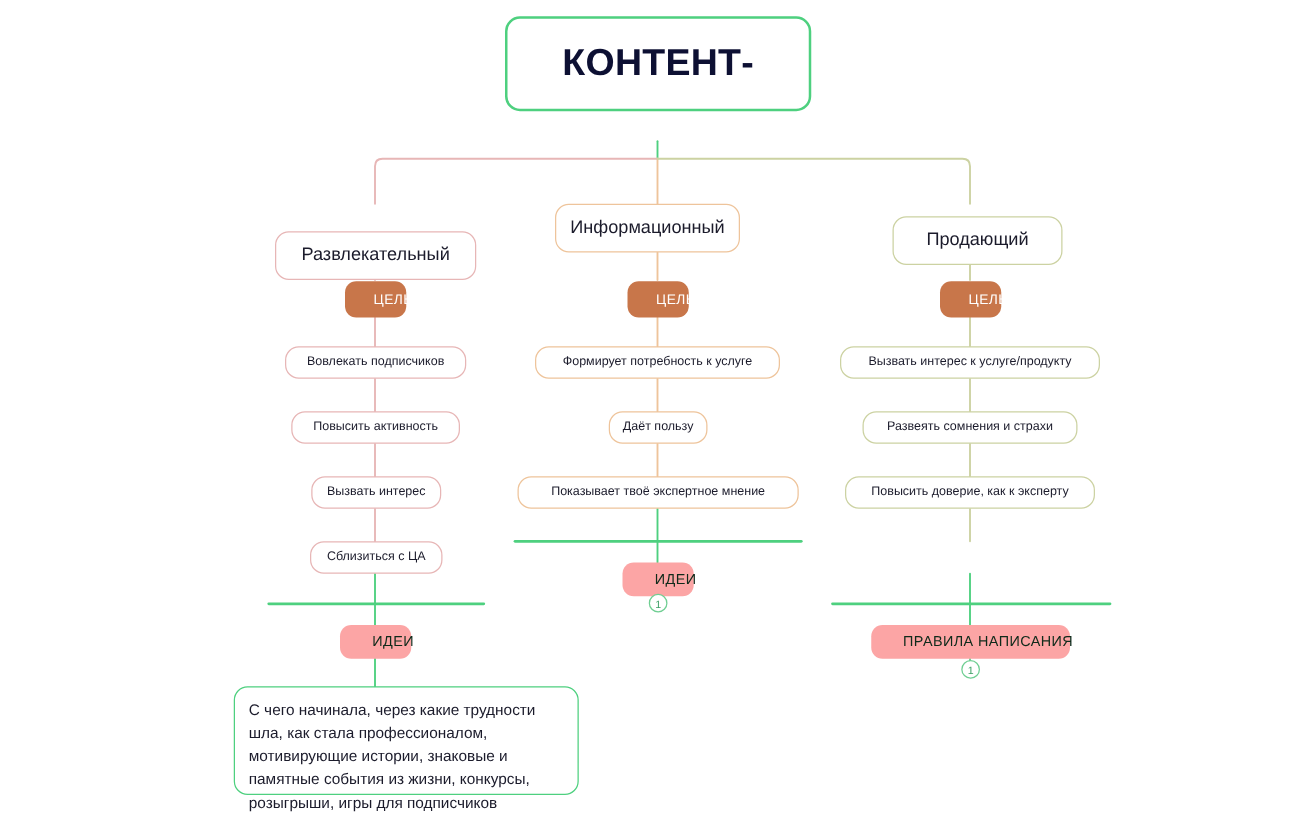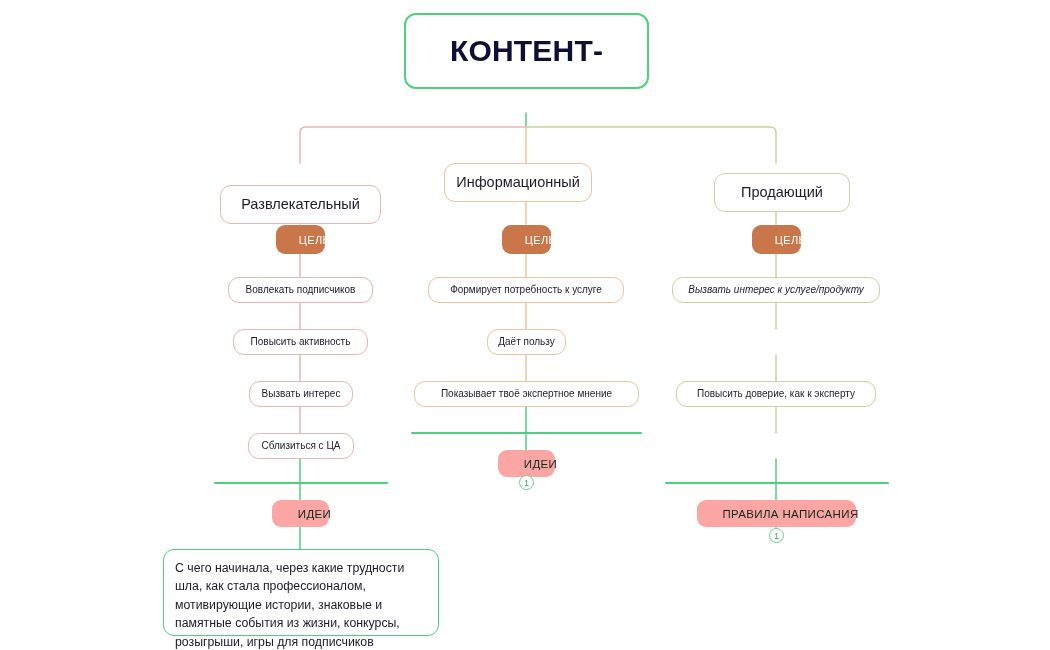--- a/index.html
+++ b/index.html
@@ -93,20 +93,21 @@
     box-sizing: border-box;
     background: #ffffff;
     border: 1.4px solid #4ed07f;
     border-radius: 11px;
     font-size: 12.3px;
     line-height: 1.5;
     color: #1b1b2b;
     text-align: left;
     padding: 9px 11px;
     white-space: normal;
+    margin-left: 24px;
   }
   .count-badge {
     position: absolute;
     box-sizing: border-box;
     width: 15px;
     height: 15px;
     border-radius: 50%;
     background: #ffffff;
     border: 1.2px solid #6fce92;
     color: #3a9e63;
@@ -227,22 +228,25 @@
   </div>
 
   <div class="node branch b-olive" style="left:714px; top:173px; width:136px; height:39px;">
     <span>Продающий</span>
   </div>
 
   <div class="pill pill-goal" style="left:752px; top:225px; width:49px; height:29px;">
     <span>ЦЕЛЬ</span>
   </div>
 
-  <div class="node item b-olive" style="left:672px; top:277px; width:208px; height:26px;font-style:italic;">
+  <div class="node item b-olive" style="left:672px; top:277px; width:208px; height:26px;">
     <span>Вызвать интерес к услуге/продукту</span>
+  </div>
+  <div class="node item b-olive" style="left:690px; top:329px; width:172px; height:26px;">
+    <span>Развеять сомнения и страхи</span>
   </div>
   <div class="node item b-olive" style="left:676px; top:381px; width:200px; height:26px;">
     <span>Повысить доверие, как к эксперту</span>
   </div>
 
   <div class="pill pill-green" style="left:697px; top:500px; width:159px; height:27px;">
     <span>ПРАВИЛА НАПИСАНИЯ</span>
   </div>
   <div class="count-badge" style="left:769px; top:528px;">
     <span>1</span>

